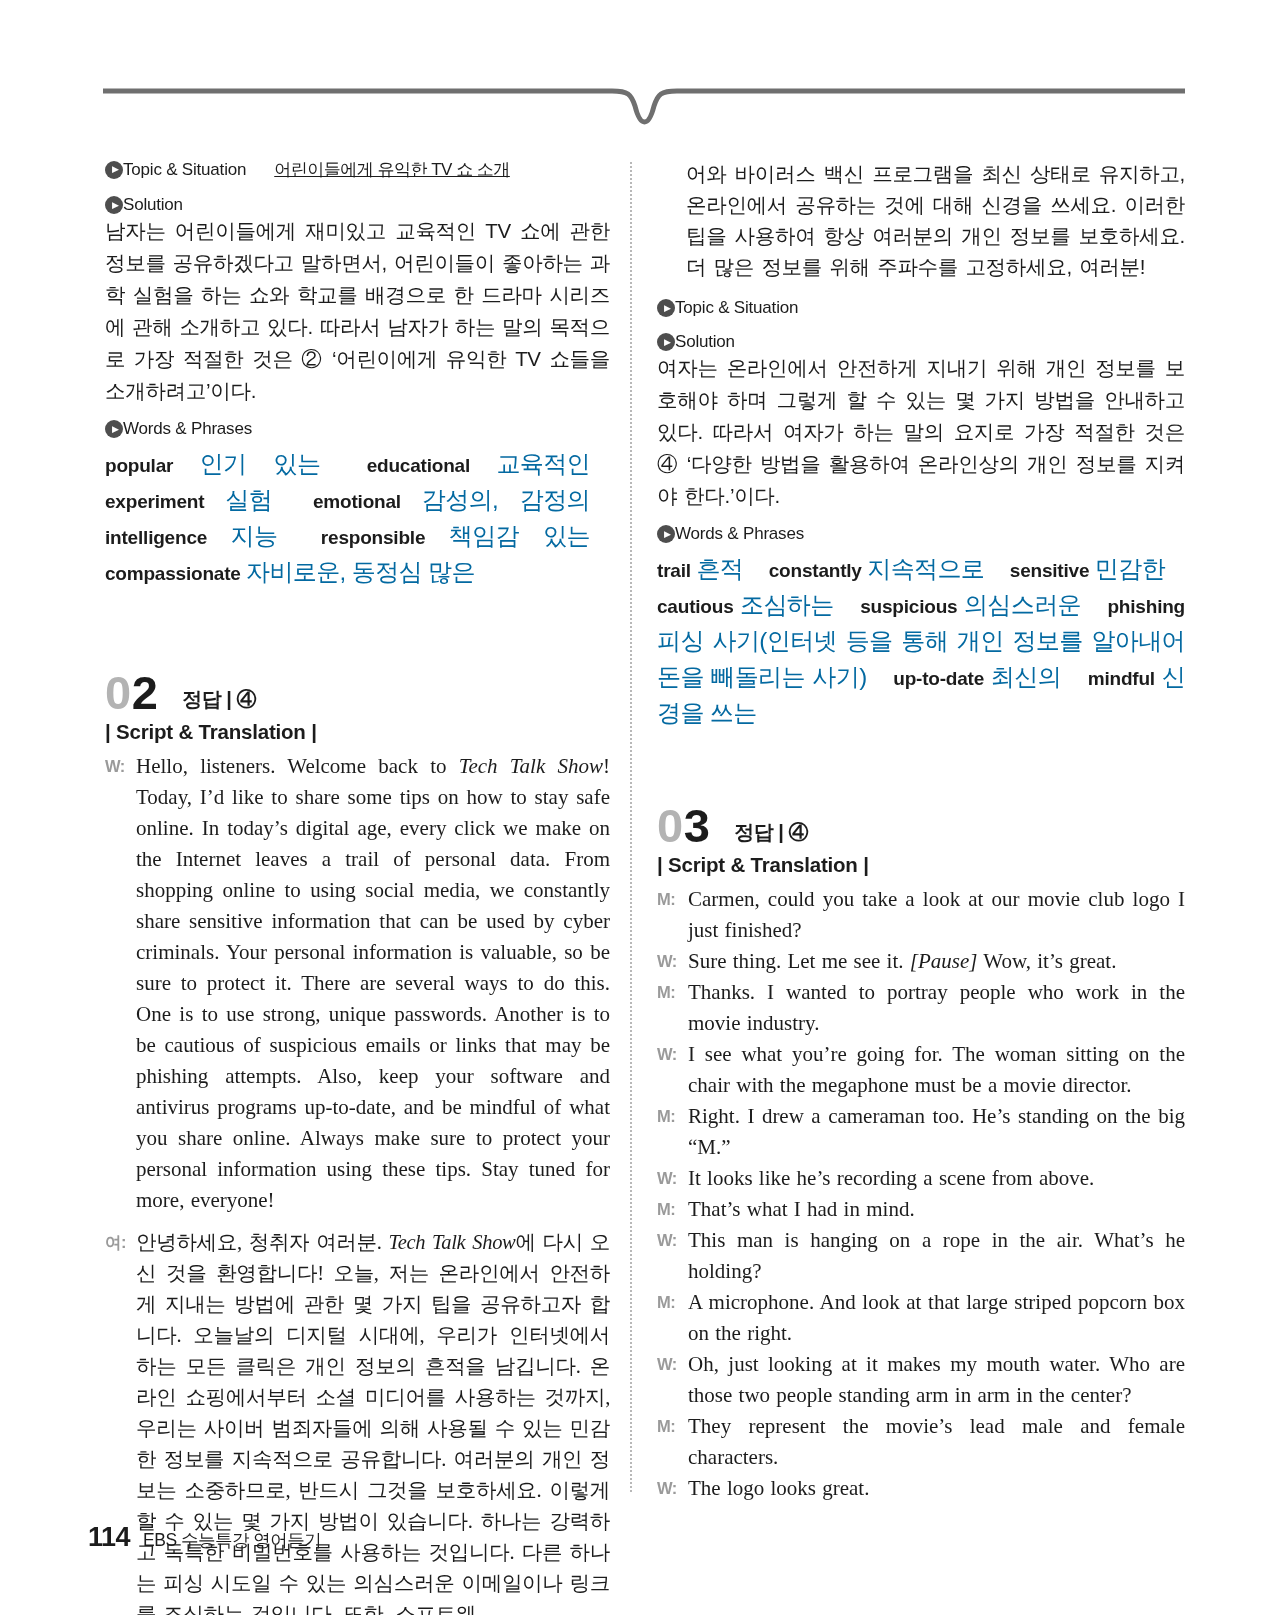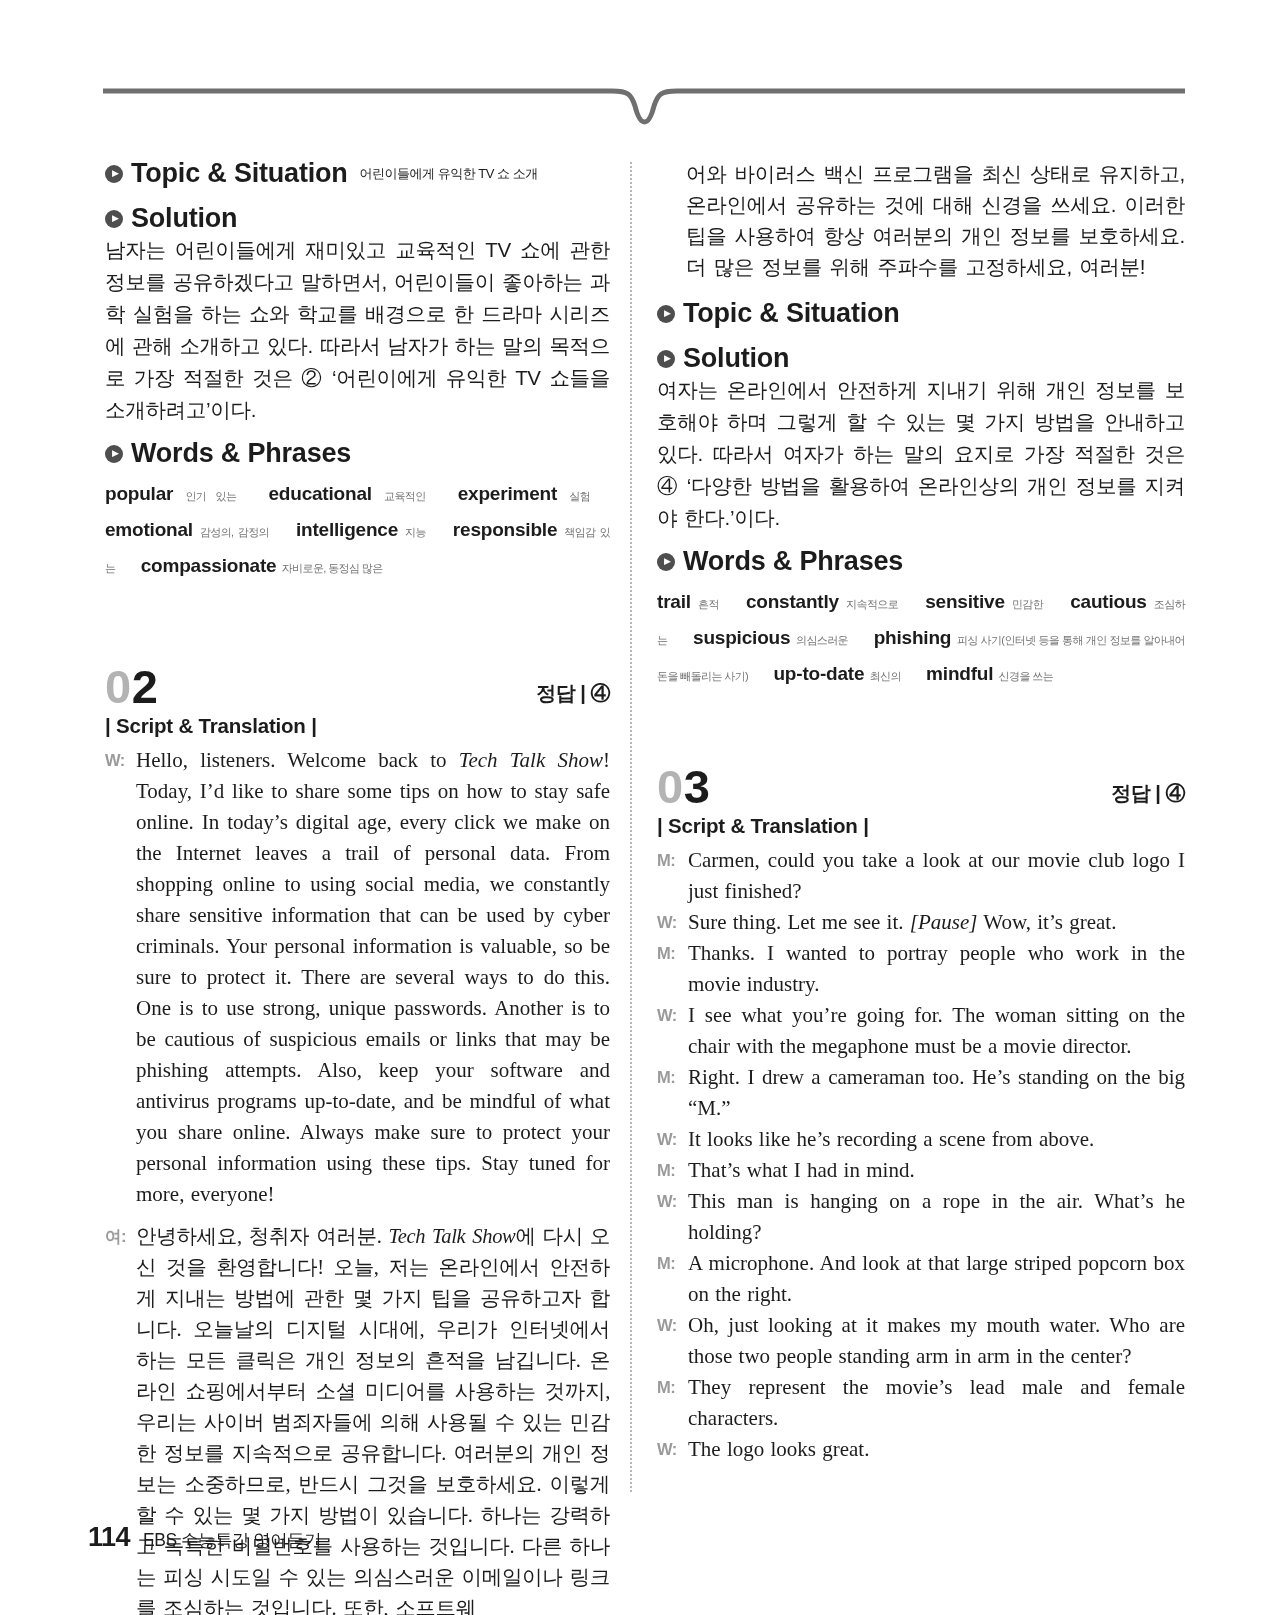--- a/index.html
+++ b/index.html
@@ -12,35 +12,35 @@
   .columns { position:absolute; left:105px; top:158px; width:1080px; display:flex; }
   .col-left  { width:505px; flex:0 0 505px; }
   .col-right { width:528px; flex:0 0 528px; margin-left:47px; }
   .divider { position:absolute; left:630px; top:162px; height:1330px; width:0; border-left:2px dotted #b8b8b8; }
 
   .h-row { display:flex; align-items:center; margin-top:14px; }
   .h-row:first-child { margin-top:0; }
   .h-icon { width:18px; height:18px; border-radius:50%; background:#4e4e4e; color:#fff;
             display:inline-flex; align-items:center; justify-content:center;
             font-size:9px; line-height:1; padding-left:3px; flex:0 0 18px; }
-  .h-label { font-weight:bold; font-size:27px; margin-left:8px; letter-spacing:-0.2px; }
-  .h-topic { font-size:13px; margin-left:12px; letter-spacing:-0.5px; }
+  .h-label { font-weight:normal; font-size:17px; margin-left:0; letter-spacing:-0.2px; }
+  .h-topic { font-size:17px; margin-left:28px; letter-spacing:-0.5px;text-decoration:underline; }
 
   .ko-serif { font-family:Liberation Sans, sans-serif; }
   .para { font-size:20.5px; line-height:32px; text-align:justify; letter-spacing:-0.3px; word-spacing:1.5px; }
 
   .words { margin-top:8px; font-size:19px; line-height:34px; text-align:justify; }
   .w-pair { margin-right:20px; display:inline; }
   .w-en { font-weight:bold; letter-spacing:-0.2px; }
-  .w-ko { color:#737373; font-size:11px; letter-spacing:-0.6px; }
+  .w-ko { color:#0369a1; font-size:24px; letter-spacing:-0.6px; }
 
   .question { margin-top:0; }
   .q-gap-left  { margin-top:78px; }
   .q-gap-right { margin-top:70px; }
-  .q-head { display:flex; justify-content:space-between; align-items:flex-end; }
+  .q-head { display:flex; align-items:flex-end;gap:24px; }
   .q-num { font-size:47px; font-weight:bold; line-height:1; letter-spacing:0.5px; }
   .q-zero { color:#b3b3b3; }
   .q-ans { font-size:20px; font-weight:bold; letter-spacing:-0.5px; padding-bottom:3px; }
   .script-label { font-weight:bold; font-size:20.5px; margin-top:4px; margin-bottom:7px; letter-spacing:-0.2px; }
 
   .dlg { display:flex; }
   .spk { flex:0 0 31px; color:#9a9a9a; font-weight:bold; font-size:16.5px; line-height:31px; letter-spacing:-0.5px; }
   .dlg-text { flex:1; font-family:"Liberation Serif","DejaVu Serif",serif; font-size:21px; line-height:31px; text-align:justify; word-spacing:1px; }
   .dlg-text.ko { font-size:20.5px; letter-spacing:-0.3px; word-spacing:2px; }
   .dlg + .dlg { margin-top:0; }

